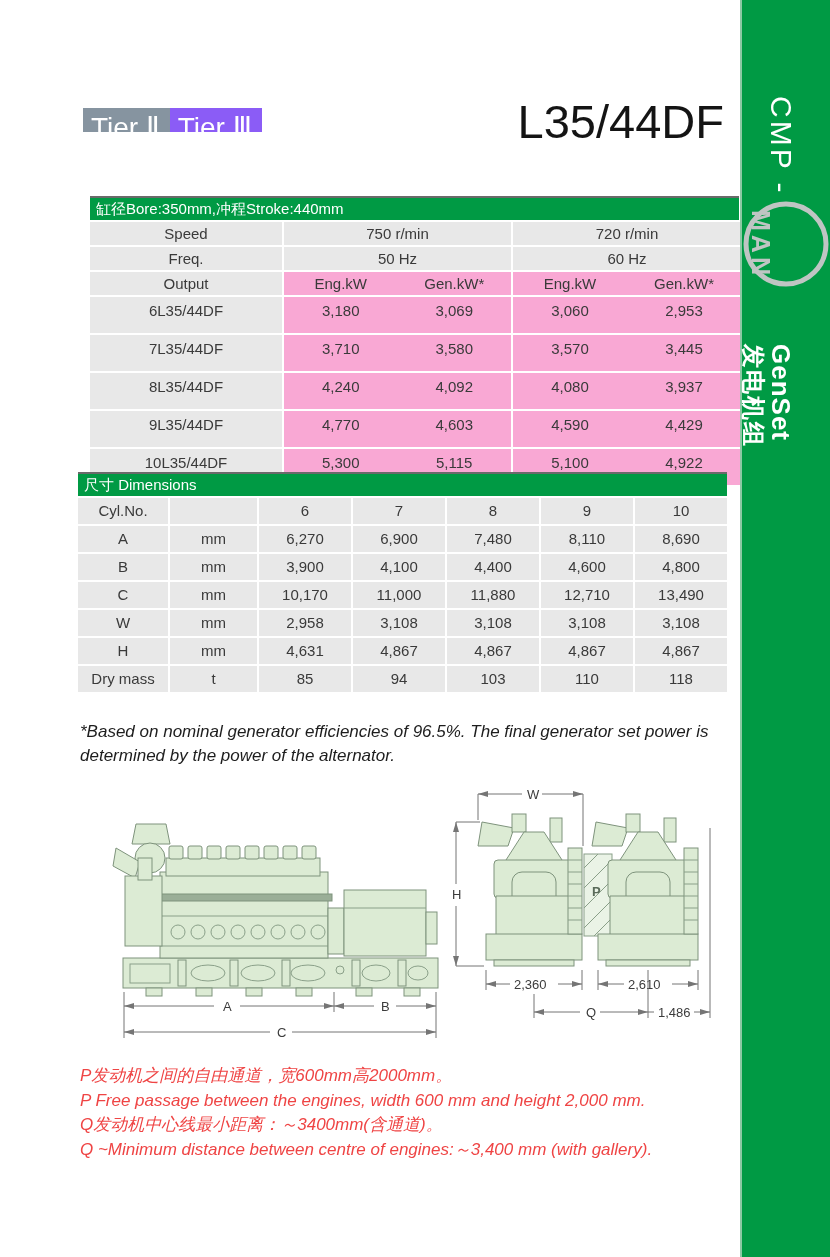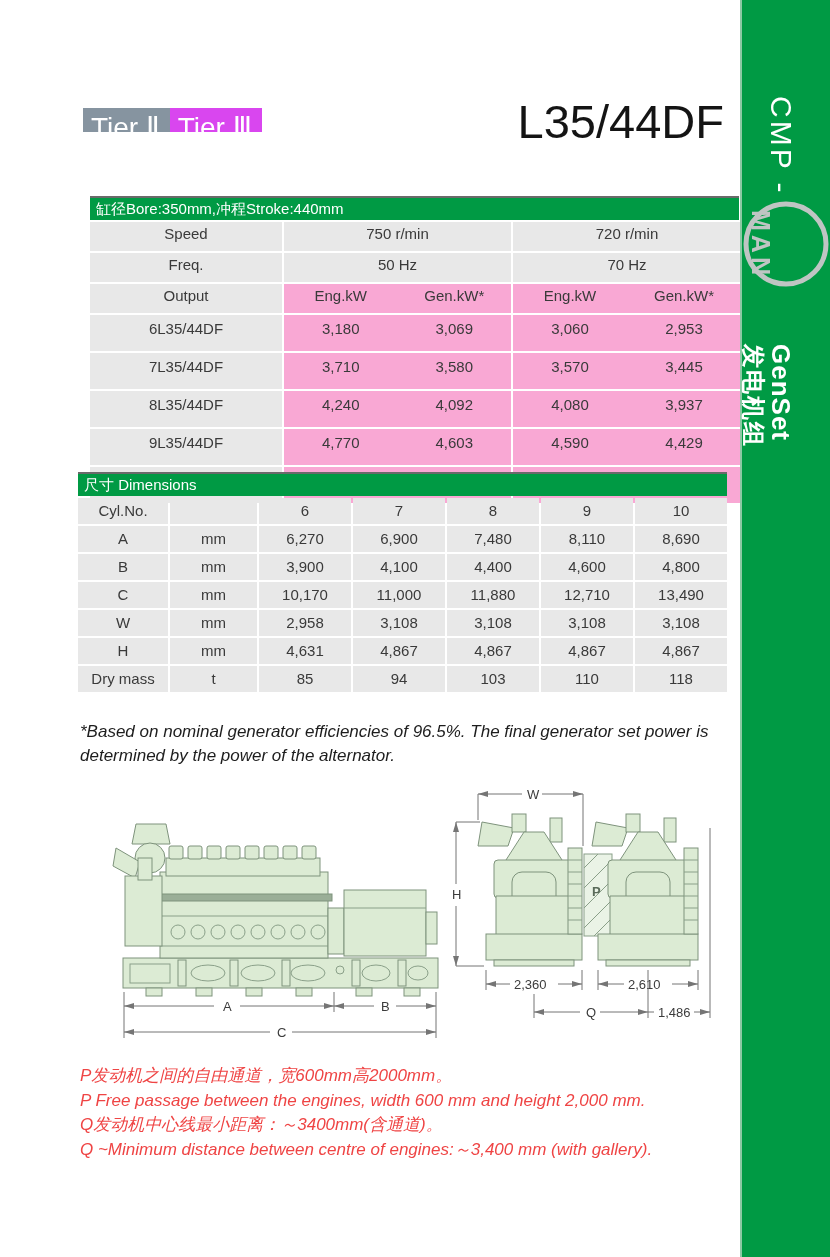--- a/index.html
+++ b/index.html
@@ -14,34 +14,34 @@
   .man-logo{position:absolute;left:-4px;top:196px;}
   .genset{position:absolute;left:52px;top:344px;transform:rotate(90deg);transform-origin:0 0;
           color:#fff;font-weight:bold;white-space:nowrap;line-height:27px;}
   .genset .en{font-size:26px;letter-spacing:1px;}
   .genset .cn{font-size:24px;letter-spacing:2px;}
 
   
   .tier-badges{position:absolute;left:83px;top:108px;display:flex;height:24px;}
   .badge{color:#fff;font-size:28px;line-height:40px;padding:0 10px 0 8px;white-space:nowrap;}
   .badge.tier2{background:#8694A0;}
-  .badge.tier3{background:#d946ef;}
+  .badge.tier3{background:#8b5cf6;}
   .doc-title{position:absolute;top:96px;right:106px;font-size:47px;line-height:52px;color:#141414;}
 
   
   .tbl{position:absolute;left:78px;width:649px;}
   .power-table{top:196px;padding-left:12px;}
   .dim-table{top:472px;}
   .green-bar{height:24px;background:#009A44;border-top:2px solid #6a6a6a;box-sizing:border-box;
              color:#fff;font-size:15px;line-height:21px;padding-left:6px;}
   .row{display:grid;column-gap:2px;margin-top:2px;}
   .p-row{grid-template-columns:192px 227px 228px;}
   .d-row{grid-template-columns:90px 87px repeat(5,1fr);}
   .cell{background:#E8E8E8;text-align:center;font-size:15px;color:#3a3a3a;}
-  .h24 .cell{height:29px;line-height:23px;}
+  .h24 .cell{height:23px;line-height:23px;}
   .h28 .cell{height:36px;line-height:28px;}
   .h26 .cell{height:26px;line-height:26px;}
   .split{display:grid;grid-template-columns:1fr 1fr;background:#f9a8d4;}
   .split span{display:block;text-align:center;}
 
   
   .star-notes{position:absolute;left:80px;top:720px;width:652px;font-size:17px;font-style:italic;
               color:#1d1d1d;line-height:24px;}
   .foot-notes{position:absolute;left:80px;top:1064px;width:665px;font-size:17px;font-style:italic;
               color:#ef4444;line-height:24.5px;}
@@ -70,21 +70,21 @@
     <div class="green-bar">缸径Bore:350mm,冲程Stroke:440mm</div>
 
     <div class="row p-row h24">
       <div class="cell">Speed</div>
       <div class="cell">750 r/min</div>
       <div class="cell">720 r/min</div>
     </div>
     <div class="row p-row h24">
       <div class="cell">Freq.</div>
       <div class="cell">50 Hz</div>
-      <div class="cell">70 Hz</div>
+      <div class="cell">60 Hz</div>
     </div>
     <div class="row p-row h24">
       <div class="cell">Output</div>
       <div class="split cell">
         <span>Eng.kW</span>
         <span>Gen.kW*</span>
       </div>
       <div class="split cell">
         <span>Eng.kW</span>
         <span>Gen.kW*</span>

